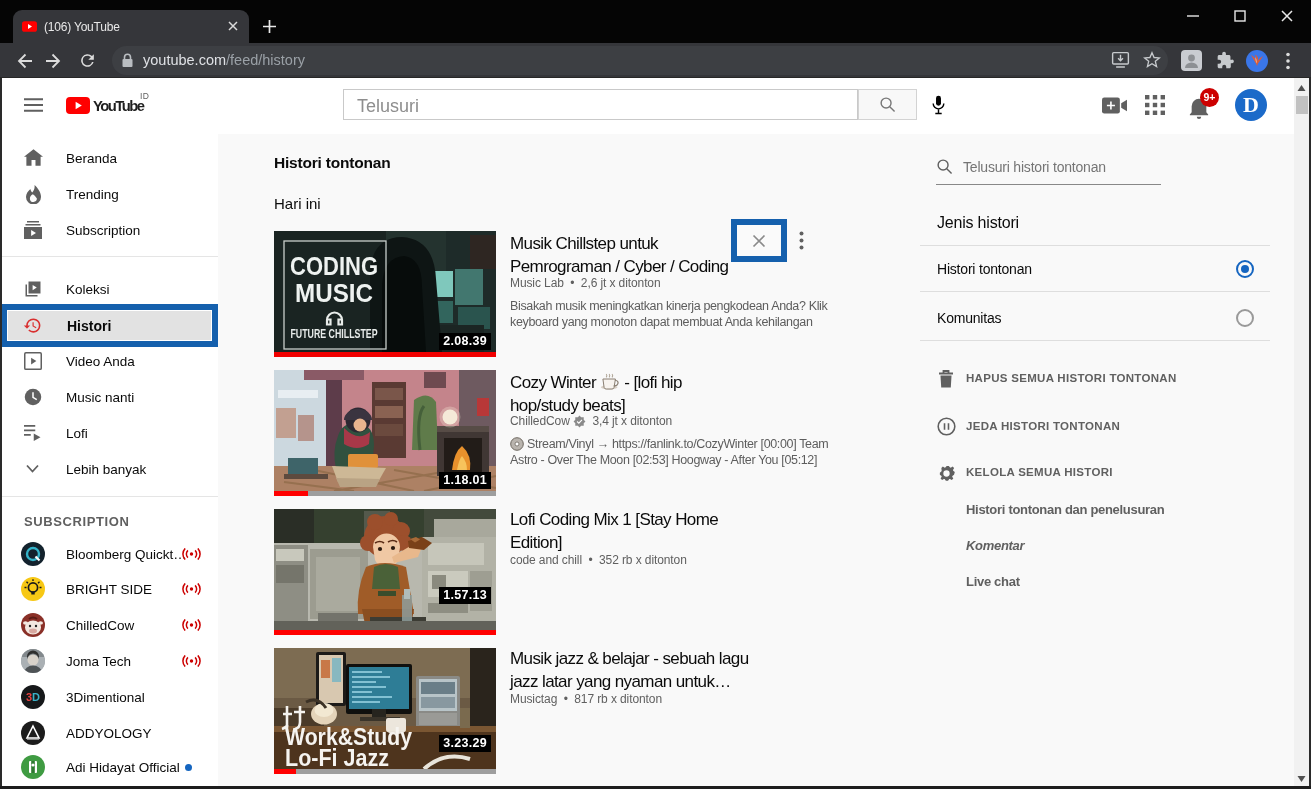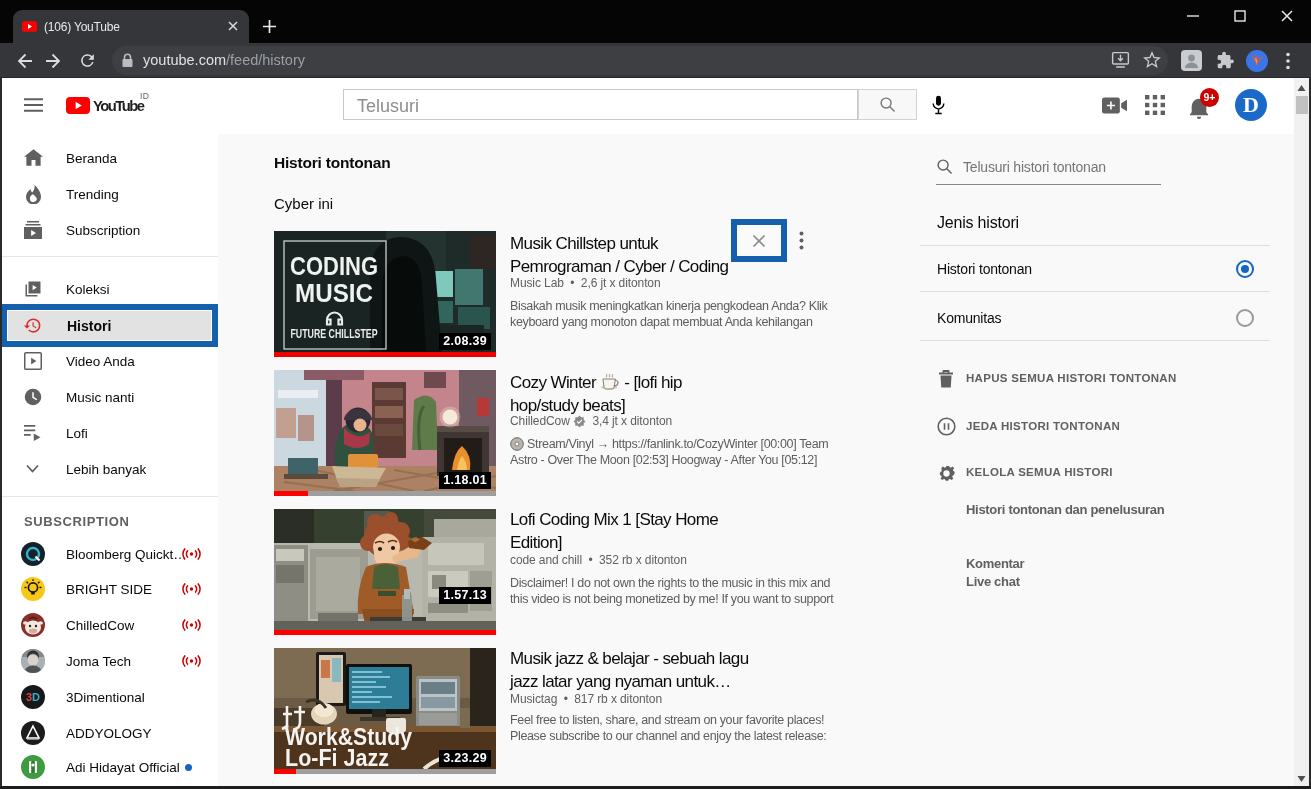--- a/index.html
+++ b/index.html
@@ -298,21 +298,21 @@
 <svg class="abs" style="left:182px;top:619px;" width="19" height="12" viewBox="0 0 19 12">
       <circle cx="9.5" cy="6" r="1.7" fill="#c00"></circle>
       <path d="M5.9 2.4 a5 5 0 0 0 0 7.2 M13.1 2.4 a5 5 0 0 1 0 7.2 M3.2 0.4 a8 8 0 0 0 0 11.2 M15.8 0.4 a8 8 0 0 1 0 11.2" stroke="#c00" stroke-width="1.5" fill="none"></path>
     </svg>
 <svg class="abs" style="left:182px;top:655px;" width="19" height="12" viewBox="0 0 19 12">
       <circle cx="9.5" cy="6" r="1.7" fill="#c00"></circle>
       <path d="M5.9 2.4 a5 5 0 0 0 0 7.2 M13.1 2.4 a5 5 0 0 1 0 7.2 M3.2 0.4 a8 8 0 0 0 0 11.2 M15.8 0.4 a8 8 0 0 1 0 11.2" stroke="#c00" stroke-width="1.5" fill="none"></path>
     </svg>
 
 <div class="abs" style="left:274px;top:154px;font-size:15.5px;font-weight:bold;color:#0b0b0b;letter-spacing:-0.2px;">Histori tontonan</div>
-<div class="abs" style="left:274px;top:195px;font-size:15px;color:#0b0b0b;">Cyber ini</div>
+<div class="abs" style="left:274px;top:195px;font-size:15px;color:#0b0b0b;">Hari ini</div>
 
 <div class="abs" style="left:274px;top:231px;width:222px;height:126px;">
 <svg width="222" height="126" viewBox="0 0 222 126">
   <rect width="222" height="121" fill="#1a2422"></rect>
   <rect x="112" y="0" width="110" height="121" fill="#1e2b29"></rect>
   <rect x="112" y="0" width="60" height="40" fill="#24332f"></rect>
   <rect x="196" y="4" width="26" height="34" fill="#2e2622"></rect>
   <rect x="145" y="40" width="34" height="26" fill="#7fc8bc"></rect>
   <rect x="148" y="43" width="13" height="9" fill="#d4f0ea"></rect>
   <rect x="181" y="38" width="28" height="36" fill="#42776f"></rect>
@@ -441,21 +441,20 @@
   <rect x="128" y="86" width="10" height="35" fill="#8e9e9c" opacity="0.85"></rect>
   <rect x="130" y="80" width="6" height="10" fill="#b0bcba"></rect>
   <rect x="44" y="104" width="40" height="17" fill="#73736b"></rect>
   <rect x="0" y="112" width="222" height="9" fill="#62625a"></rect>
   <rect x="0" y="121" width="222" height="5" fill="#f00"></rect>
 </svg>
 <div class="dur" style="right:5px;bottom:7px;">1.57.13</div>
 </div>
 <div class="vtitle" style="top:508px;">Lofi Coding Mix 1 [Stay Home<br>Edition]</div>
 <div class="vchan" style="top:553px;">code and chill &nbsp;•&nbsp; 352 rb x ditonton</div>
-<div class="vdesc" style="top:576px;">Disclaimer! I do not own the rights to the music in this mix and<br>this video is not being monetized by me! If you want to support</div>
 
 <div class="abs" style="left:274px;top:648px;width:222px;height:126px;">
 <svg width="222" height="126" viewBox="0 0 222 126">
   <rect width="222" height="121" fill="#6b5a44"></rect>
   <rect x="0" y="0" width="222" height="50" fill="#7d6c52"></rect>
   <rect x="196" y="0" width="26" height="121" fill="#2a241c"></rect>
   <rect x="0" y="60" width="50" height="61" fill="#4a3a28"></rect>
   <rect x="42" y="4" width="30" height="54" rx="2" fill="#1c1a18"></rect>
   <rect x="45" y="7" width="24" height="48" fill="#d8c8b0"></rect>
   <rect x="47" y="12" width="9" height="18" fill="#c87848"></rect>
@@ -481,25 +480,24 @@
   <path d="M150 121 q20 -18 46 -10" stroke="#e8e4da" stroke-width="4" fill="none"></path>
   <g stroke="#f4f2ee" stroke-width="2.6" fill="none">
           <path d="M13 58 V80 M9 66 H18 M14 77 Q11 80 8 81"></path>
           <path d="M20 64 H31 M26 58 V74 Q26 80 21 81"></path>
         </g>
   <text x="11" y="97" font-family="Liberation Sans" font-size="23" font-weight="bold" fill="#f6f4f0" textLength="127" lengthAdjust="spacingAndGlyphs">Work&amp;Study</text>
   <text x="11" y="118" font-family="Liberation Sans" font-size="23" font-weight="bold" fill="#f6f4f0" textLength="104" lengthAdjust="spacingAndGlyphs">Lo-Fi Jazz</text>
   <rect x="0" y="121" width="222" height="5" fill="#9e9e9e"></rect>
   <rect x="0" y="121" width="22" height="5" fill="#f00"></rect>
 </svg>
-<div class="dur" style="right:5px;bottom:7px;">3.23.29</div>
+<div class="dur" style="right:5px;bottom:22px;">3.23.29</div>
 </div>
 <div class="vtitle" style="top:647px;">Musik jazz &amp; belajar - sebuah lagu<br>jazz latar yang nyaman untuk…</div>
 <div class="vchan" style="top:692px;">Musictag &nbsp;•&nbsp; 817 rb x ditonton</div>
-<div class="vdesc" style="top:713px;">Feel free to listen, share, and stream on your favorite places!<br>Please subscribe to our channel and enjoy the latest release:</div>
 
 <svg class="abs" style="left:936px;top:158px;" width="17" height="17" viewBox="0 0 24 24" fill="none" stroke="#606060" stroke-width="2">
       <circle cx="10" cy="10" r="7"></circle>
       <path d="M15.2 15.2 L22 22"></path>
     </svg>
 <div class="abs" style="left:963px;top:159px;font-size:14px;color:#757575;letter-spacing:-0.2px;">Telusuri histori tontonan</div>
 <div class="abs" style="left:936px;top:184px;width:225px;height:1px;background:#888;"></div>
 <div class="abs" style="left:937px;top:214px;font-size:16px;color:#0b0b0b;letter-spacing:-0.2px;">Jenis histori</div>
 <div class="rdivider" style="top:245px;"></div>
 <div class="abs" style="left:937px;top:261px;font-size:14px;color:#0b0b0b;letter-spacing:-0.2px;">Histori tontonan</div>
@@ -520,21 +518,21 @@
       <circle cx="12" cy="12" r="10.5" fill="none" stroke="#606060" stroke-width="2"></circle>
       <path d="M9.5 8 V16 M14.5 8 V16" stroke="#606060" stroke-width="2"></path>
     </svg>
 <div class="capsrow" style="top:420px;">JEDA HISTORI TONTONAN</div>
 
 <svg class="abs" style="left:937px;top:464px;" width="19" height="19" viewBox="0 0 24 24" fill="#606060">
       <path d="M12 8 a4 4 0 1 0 0 8 a4 4 0 0 0 0-8 z M21.5 13.6 l-2.1 1.6 c0 .3-.1.6-.2.9 l1.4 2.3 -1.9 1.9 -2.3-1.4 c-.3.1-.6.2-.9.2 l-1.6 2.1 h-2.7 l-1.6-2.1 c-.3 0-.6-.1-.9-.2 l-2.3 1.4 -1.9-1.9 1.4-2.3 c-.1-.3-.2-.6-.2-.9 l-2.1-1.6 v-2.7 l2.1-1.6 c0-.3.1-.6.2-.9 L5.5 5.2 7.4 3.3 l2.3 1.4 c.3-.1.6-.2.9-.2 L12.2 2.4 h2.7 l1.6 2.1 c.3 0 .6.1.9.2 l2.3-1.4 1.9 1.9 -1.4 2.3 c.1.3.2.6.2.9 l2.1 1.6 z" fill-rule="evenodd"></path>
     </svg>
 <div class="capsrow" style="top:466px;">KELOLA SEMUA HISTORI</div>
 <div class="sublink" style="top:502px;">Histori tontonan dan penelusuran</div>
-<div class="sublink" style="top:556px;">Komentar</div>
+<div class="sublink" style="top:538px;font-style:italic;">Komentar</div>
 <div class="sublink" style="top:574px;">Live chat</div>
 
 <div class="abs" style="left:1294px;top:78px;width:15px;height:708px;background:#f1f1f1;"></div>
 <svg class="abs" style="left:1297px;top:84px;" width="9" height="8" viewBox="0 0 9 8">
       <path d="M4.5 1 L8.5 7 H0.5 Z" fill="#505050"></path>
     </svg>
 <div class="abs" style="left:1295.5px;top:96px;width:12px;height:18px;background:#c1c1c1;"></div>
 <svg class="abs" style="left:1297px;top:775px;" width="9" height="8" viewBox="0 0 9 8">
       <path d="M4.5 7 L8.5 1 H0.5 Z" fill="#505050"></path>
     </svg>

